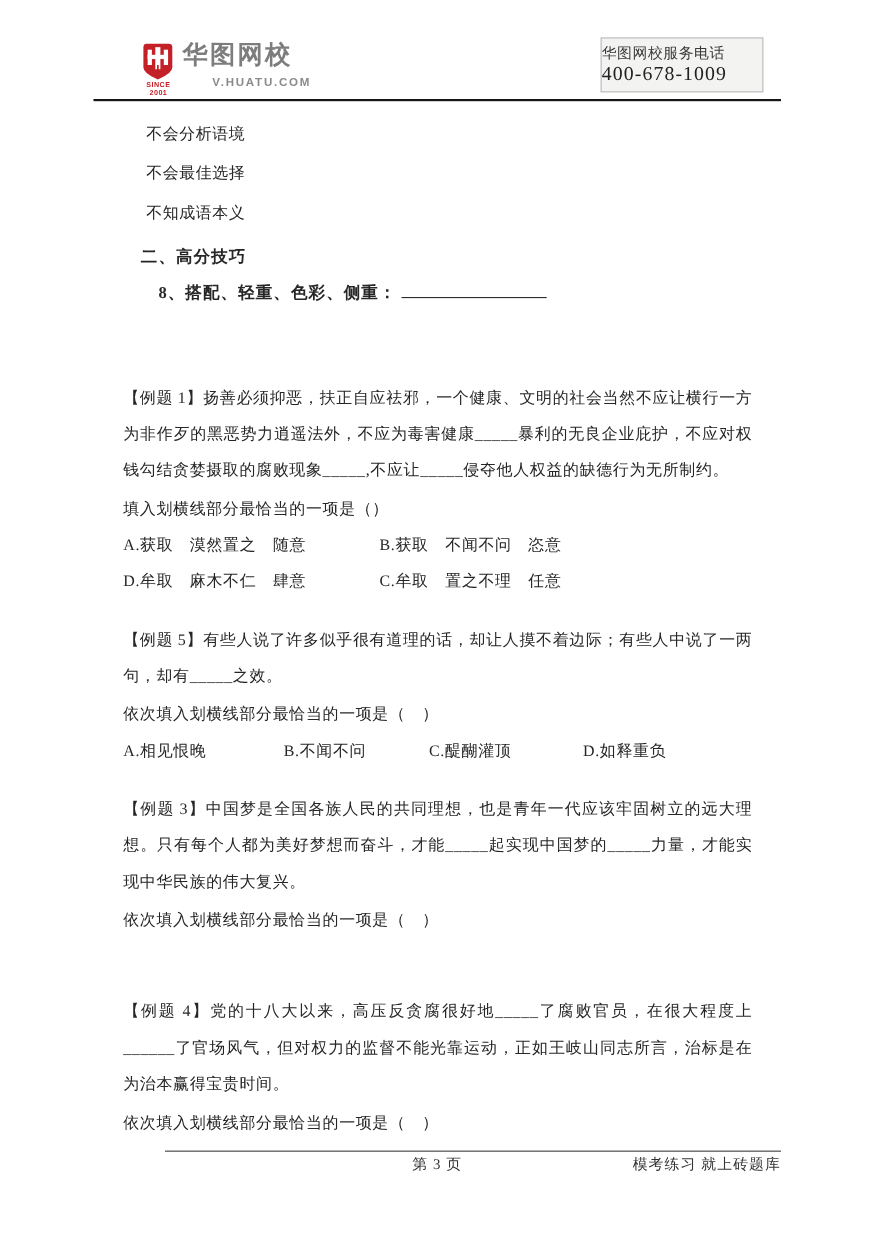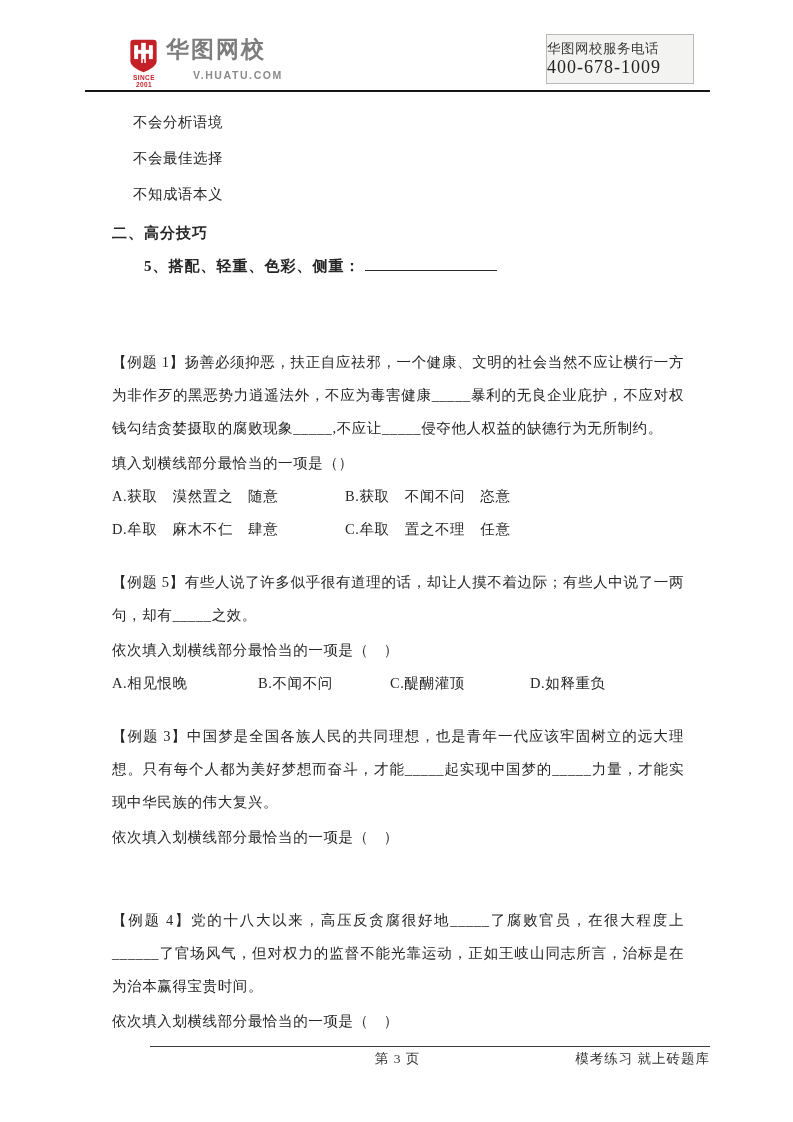--- a/index.html
+++ b/index.html
@@ -45,21 +45,21 @@
   .header-rule {
     position: absolute; left: 85px; top: 90px; width: 625px; height: 0;
     border-top: 2px solid #161616;
   }
 
   
   .notes { position: absolute; left: 133px; top: 104px; }
   .note-line { font-size: 14.5px; line-height: 36px; letter-spacing: 0.5px; }
 
   .section-title {
-    position: absolute; left: 112px; top: 224px;
+    position: absolute; left: 128px; top: 224px;
     font-size: 15px; font-weight: bold; letter-spacing: 1px;
   }
   .section-tip {
     position: absolute; left: 144px; top: 257px;
     font-size: 15px; font-weight: bold; letter-spacing: 1px;
   }
   .blank-line {
     display: inline-block; width: 132px; height: 1px;
     border-bottom: 1.6px solid #2a2a2a; vertical-align: baseline;
     margin-left: 4px;
@@ -132,21 +132,21 @@
     <div class="header-rule"></div>
   </div>
 
   <div class="notes">
     <div class="note-line">不会分析语境</div>
     <div class="note-line">不会最佳选择</div>
     <div class="note-line">不知成语本义</div>
   </div>
 
   <div class="section-title">二、高分技巧</div>
-  <div class="section-tip"><span>5、搭配、轻重、色彩、侧重：</span><span class="blank-line"></span></div>
+  <div class="section-tip"><span>8、搭配、轻重、色彩、侧重：</span><span class="blank-line"></span></div>
 
   <div class="question q1">
     <div class="stem">【例题 1】扬善必须抑恶，扶正自应祛邪，一个健康、文明的社会当然不应让横行一方为非作歹的黑恶势力逍遥法外，不应为毒害健康_____暴利的无良企业庇护，不应对权钱勾结贪婪摄取的腐败现象_____,不应让_____侵夺他人权益的缺德行为无所制约。</div>
     <div class="prompt">填入划横线部分最恰当的一项是（）</div>
     <div class="options-grid">
       <span class="opt">A.获取　漠然置之　随意</span>
       <span class="opt">B.获取　不闻不问　恣意</span>
       <span class="opt">D.牟取　麻木不仁　肆意</span>
       <span class="opt">C.牟取　置之不理　任意</span>
     </div>

